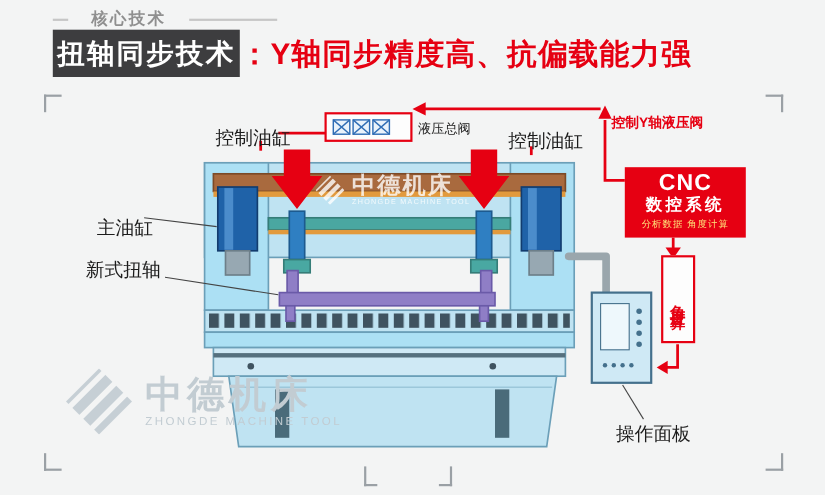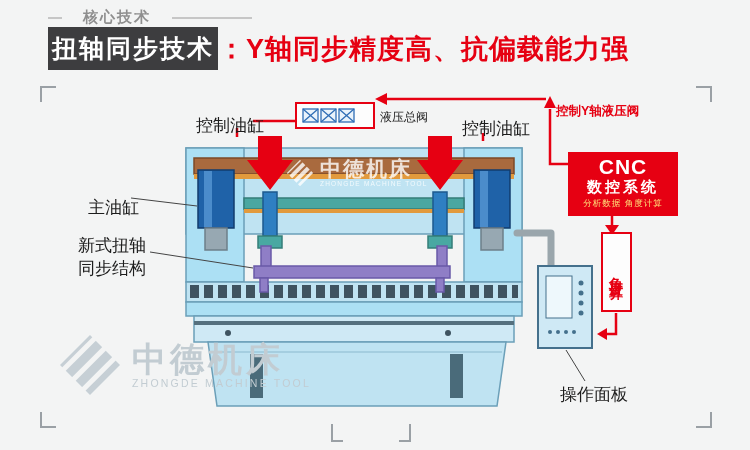--- a/index.html
+++ b/index.html
@@ -233,21 +233,20 @@
 
   <div class="angle">角度计算</div>
 
   <div class="lbl" style="left:196px;top:114px;">控制油缸</div>
   <div class="lbl" style="left:462px;top:117px;">控制油缸</div>
   <div class="lbl small" style="left:380px;top:109px;">液压总阀</div>
   <div class="lbl red" style="left:556px;top:103px;">控制Y轴液压阀</div>
   <div class="lbl" style="left:88px;top:196px;">主油缸</div>
   <div class="lbl center" style="left:74px;top:234px;width:76px;">
     <div>新式扭轴</div>
-    <div>同步结构</div>
   </div>
   <div class="lbl" style="left:560px;top:383px;">操作面板</div>
 
   <div class="mark tl"></div>
   <div class="mark tr"></div>
   <div class="mark bl"></div>
   <div class="mark br"></div>
   <div class="mark bcl"></div>
   <div class="mark bcr"></div>
 

